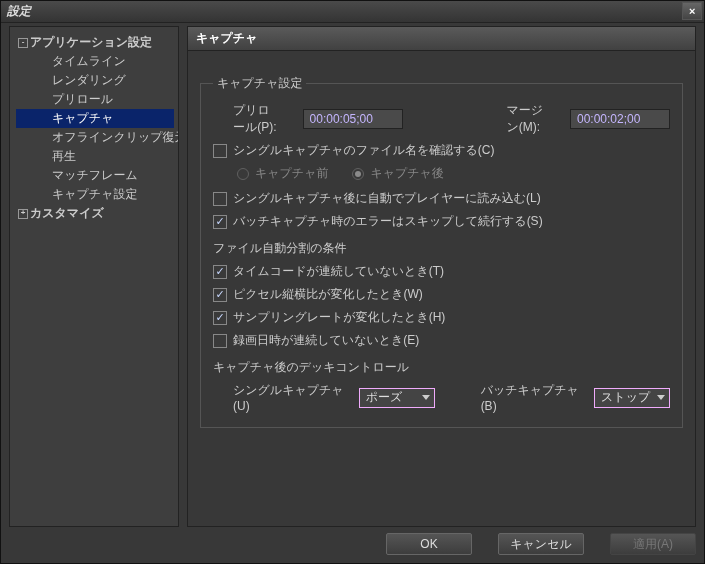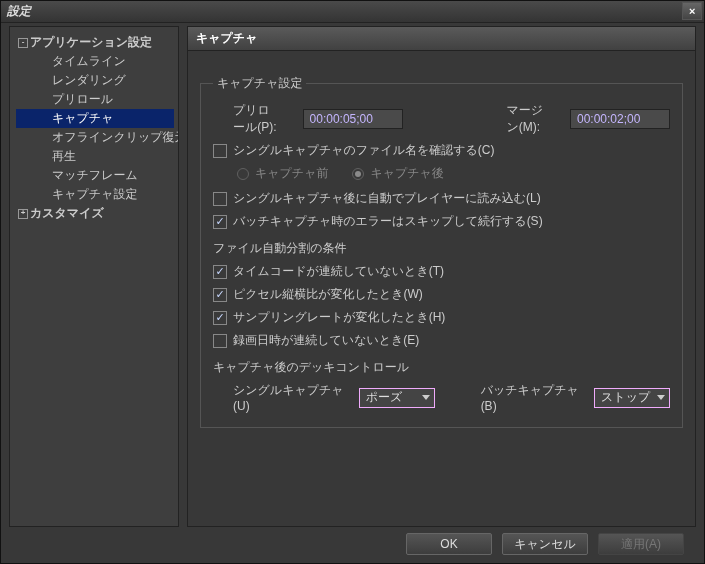--- a/index.html
+++ b/index.html
@@ -31,21 +31,21 @@
   .chk-label { cursor:pointer; }
   .r { width:12px; height:12px; border:1px solid #888; border-radius:50%; background:#3a3a3a; display:inline-block; position:relative; flex-shrink:0; }
   .r.disabled { opacity:0.5; }
   .r.sel::after { content:""; position:absolute; left:2px; top:2px; width:6px; height:6px; border-radius:50%; background:#ddd; }
   .radiorow { display:flex; gap:24px; margin-left:24px; margin-bottom:8px;font-family:Liberation Serif, serif; }
   .sub-label { margin:10px 0 6px 0; color:#ccc; }
   .deckrow { display:flex; align-items:flex-start; gap:8px; }
   .deckrow .group { display:flex; align-items:center; gap:6px; }
   .combo { width:80px; height:20px; border:1px solid #f0abfc; background:#444; color:#ddd; display:flex; align-items:center; justify-content:space-between; padding:0 4px 0 6px; cursor:pointer; }
   .combo .arrow { border-left:4px solid transparent; border-right:4px solid transparent; border-top:5px solid #ccc; }
-  .footer { position:absolute; left:0; right:0; bottom:6px; height:26px; display:flex; justify-content:flex-end; align-items:center; gap:10px; padding-right:20px; }
+  .footer { position:absolute; left:0; right:0; bottom:6px; height:26px; display:flex; justify-content:flex-end; align-items:center; gap:26px; padding-right:8px; }
   .btn { width:86px; height:22px; border:1px solid #666; background:linear-gradient(to bottom,#555,#3d3d3d); color:#ddd; text-align:center; line-height:20px; cursor:pointer; border-radius:2px; }
   .btn.disabled { color:#777; border-color:#444; cursor:default; }
   .indent { margin-left:20px; }
   .grey { color:#888; }
 </style>
 </head>
 <body>
 
 <div class="dialog">
   <div class="titlebar">

